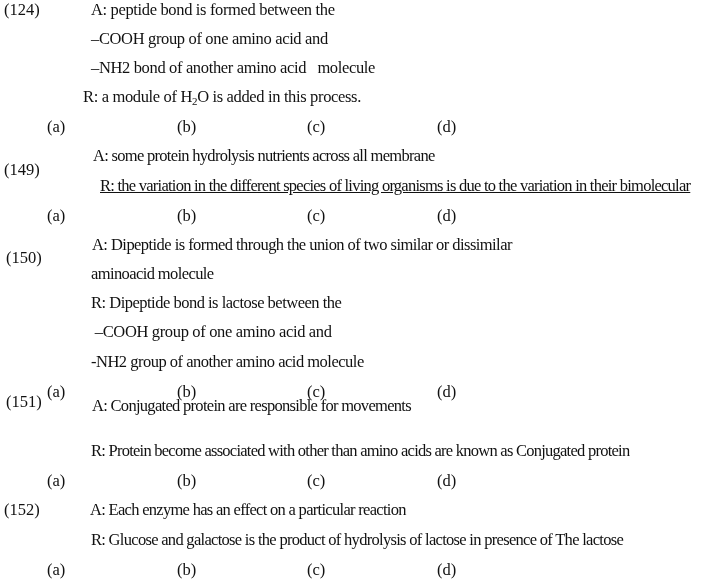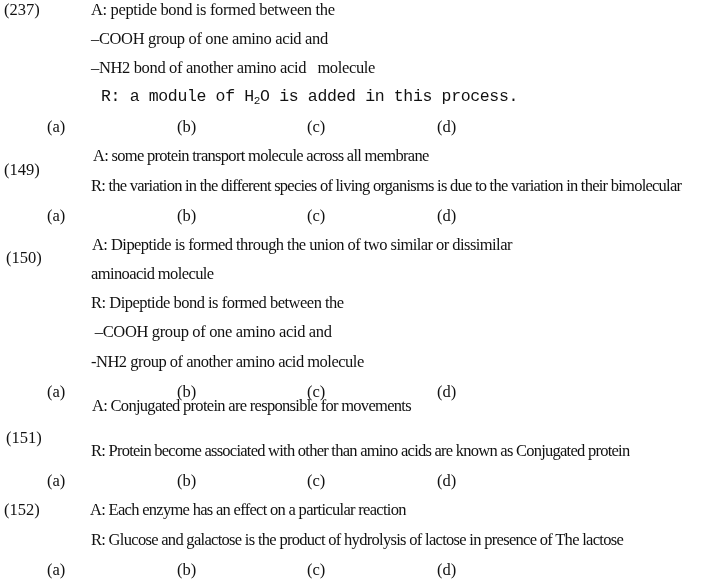--- a/index.html
+++ b/index.html
@@ -14,56 +14,56 @@
       margin-left: 44px;
     }
     .num { position: absolute; white-space: nowrap; line-height: 20px; }
     .opt { position: absolute; line-height: 20px; }
     sub { font-size: 11px; vertical-align: -3px; line-height: 0; }
   </style>
 </head>
 <body>
 
 <div>
-  <span class="num" style="left:4px; top:0px;">(237)</span>
+  <span class="num" style="left:4px; top:0px;">(124)</span>
   <span class="line" style="left:47px; top:0px;">A: peptide bond is formed between the</span>
   <span class="line" style="left:47px; top:29px;">–COOH group of one amino acid and</span>
   <span class="line" style="left:47px; top:58px; white-space:pre;">–NH2 bond of another amino acid   molecule</span>
-  <span class="line" style="left:57px; top:87px;font-family:Liberation Mono, monospace;"><span>R: a module of H</span><sub>2</sub><span>O is added in this process.</span></span>
+  <span class="line" style="left:39px; top:87px;"><span>R: a module of H</span><sub>2</sub><span>O is added in this process.</span></span>
   <span class="opt" style="left:47px; top:117px;">(a)</span>
   <span class="opt" style="left:177px; top:117px;">(b)</span>
   <span class="opt" style="left:307px; top:117px;">(c)</span>
   <span class="opt" style="left:437px; top:117px;">(d)</span>
 </div>
 
 <div>
   <span class="num" style="left:4px; top:146px;margin-top:14px;">(149)</span>
-  <span class="line" style="left:49px; top:146px; letter-spacing:-0.7px;">A: some protein transport molecule across all membrane</span>
-  <span class="line" style="left:47px; top:176px; letter-spacing:-0.75px;">R: the variation in the different species of living organisms is due to the variation in their bimolecular</span>
+  <span class="line" style="left:49px; top:146px; letter-spacing:-0.7px;">A: some protein hydrolysis nutrients across all membrane</span>
+  <span class="line" style="left:56px; top:176px; letter-spacing:-0.75px;text-decoration:underline;">R: the variation in the different species of living organisms is due to the variation in their bimolecular</span>
   <span class="opt" style="left:47px; top:206px;">(a)</span>
   <span class="opt" style="left:177px; top:206px;">(b)</span>
   <span class="opt" style="left:307px; top:206px;">(c)</span>
   <span class="opt" style="left:437px; top:206px;">(d)</span>
 </div>
 
 <div>
   <span class="num" style="left:6px; top:248px;">(150)</span>
   <span class="line" style="left:48px; top:235px; letter-spacing:-0.55px;">A: Dipeptide is formed through the union of two similar or dissimilar</span>
   <span class="line" style="left:47px; top:264px; letter-spacing:-0.6px;">aminoacid molecule</span>
-  <span class="line" style="left:47px; top:293px; letter-spacing:-0.5px;">R: Dipeptide bond is formed between the</span>
+  <span class="line" style="left:47px; top:293px; letter-spacing:-0.5px;">R: Dipeptide bond is lactose between the</span>
   <span class="line" style="left:47px; top:322px; white-space:pre;"> –COOH group of one amino acid and</span>
   <span class="line" style="left:47px; top:352px; letter-spacing:-0.5px;text-align:center;">-NH2 group of another amino acid molecule</span>
   <span class="opt" style="left:47px; top:382px;">(a)</span>
   <span class="opt" style="left:177px; top:382px;">(b)</span>
   <span class="opt" style="left:307px; top:382px;">(c)</span>
   <span class="opt" style="left:437px; top:382px;">(d)</span>
 </div>
 
 <div>
-  <span class="num" style="left:6px; top:428px;text-align:center;">(151)</span>
+  <span class="num" style="left:6px; top:392px;text-align:center;">(151)</span>
   <span class="line" style="left:48px; top:396px; letter-spacing:-0.7px;">A: Conjugated protein are responsible for movements</span>
   <span class="line" style="left:47px; top:441px; letter-spacing:-0.75px;">R: Protein become associated with other than amino acids are known as Conjugated protein</span>
   <span class="opt" style="left:47px; top:471px;">(a)</span>
   <span class="opt" style="left:177px; top:471px;">(b)</span>
   <span class="opt" style="left:307px; top:471px;">(c)</span>
   <span class="opt" style="left:437px; top:471px;">(d)</span>
 </div>
 
 <div>
   <span class="num" style="left:4px; top:500px;">(152)</span>

